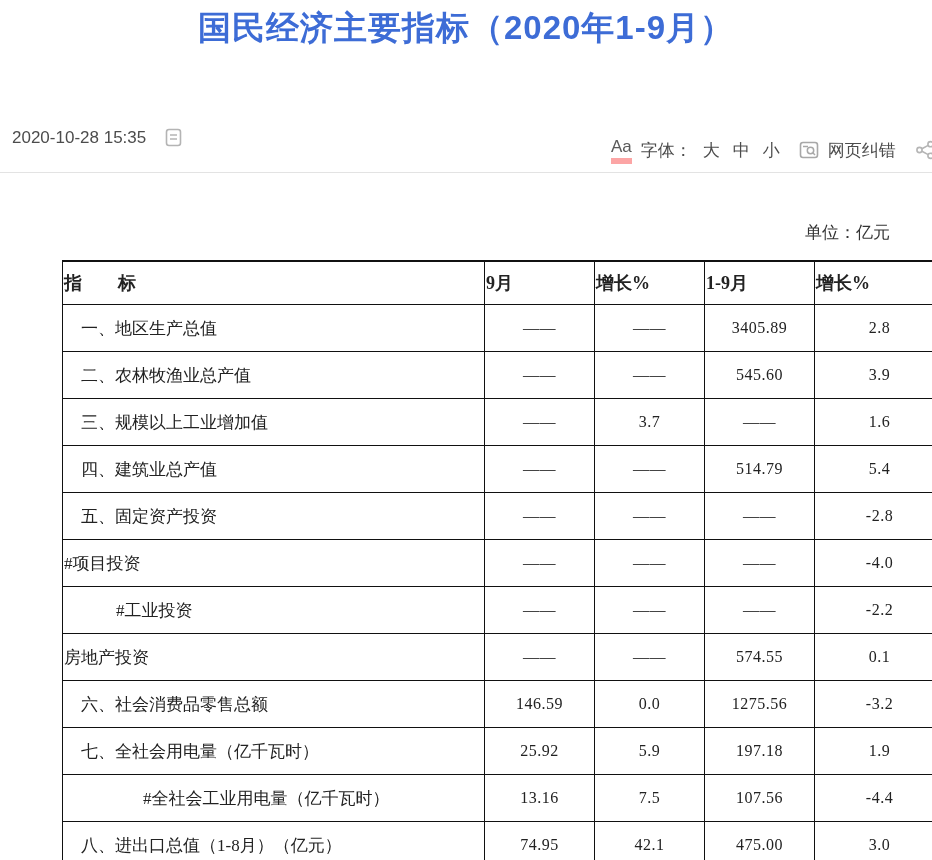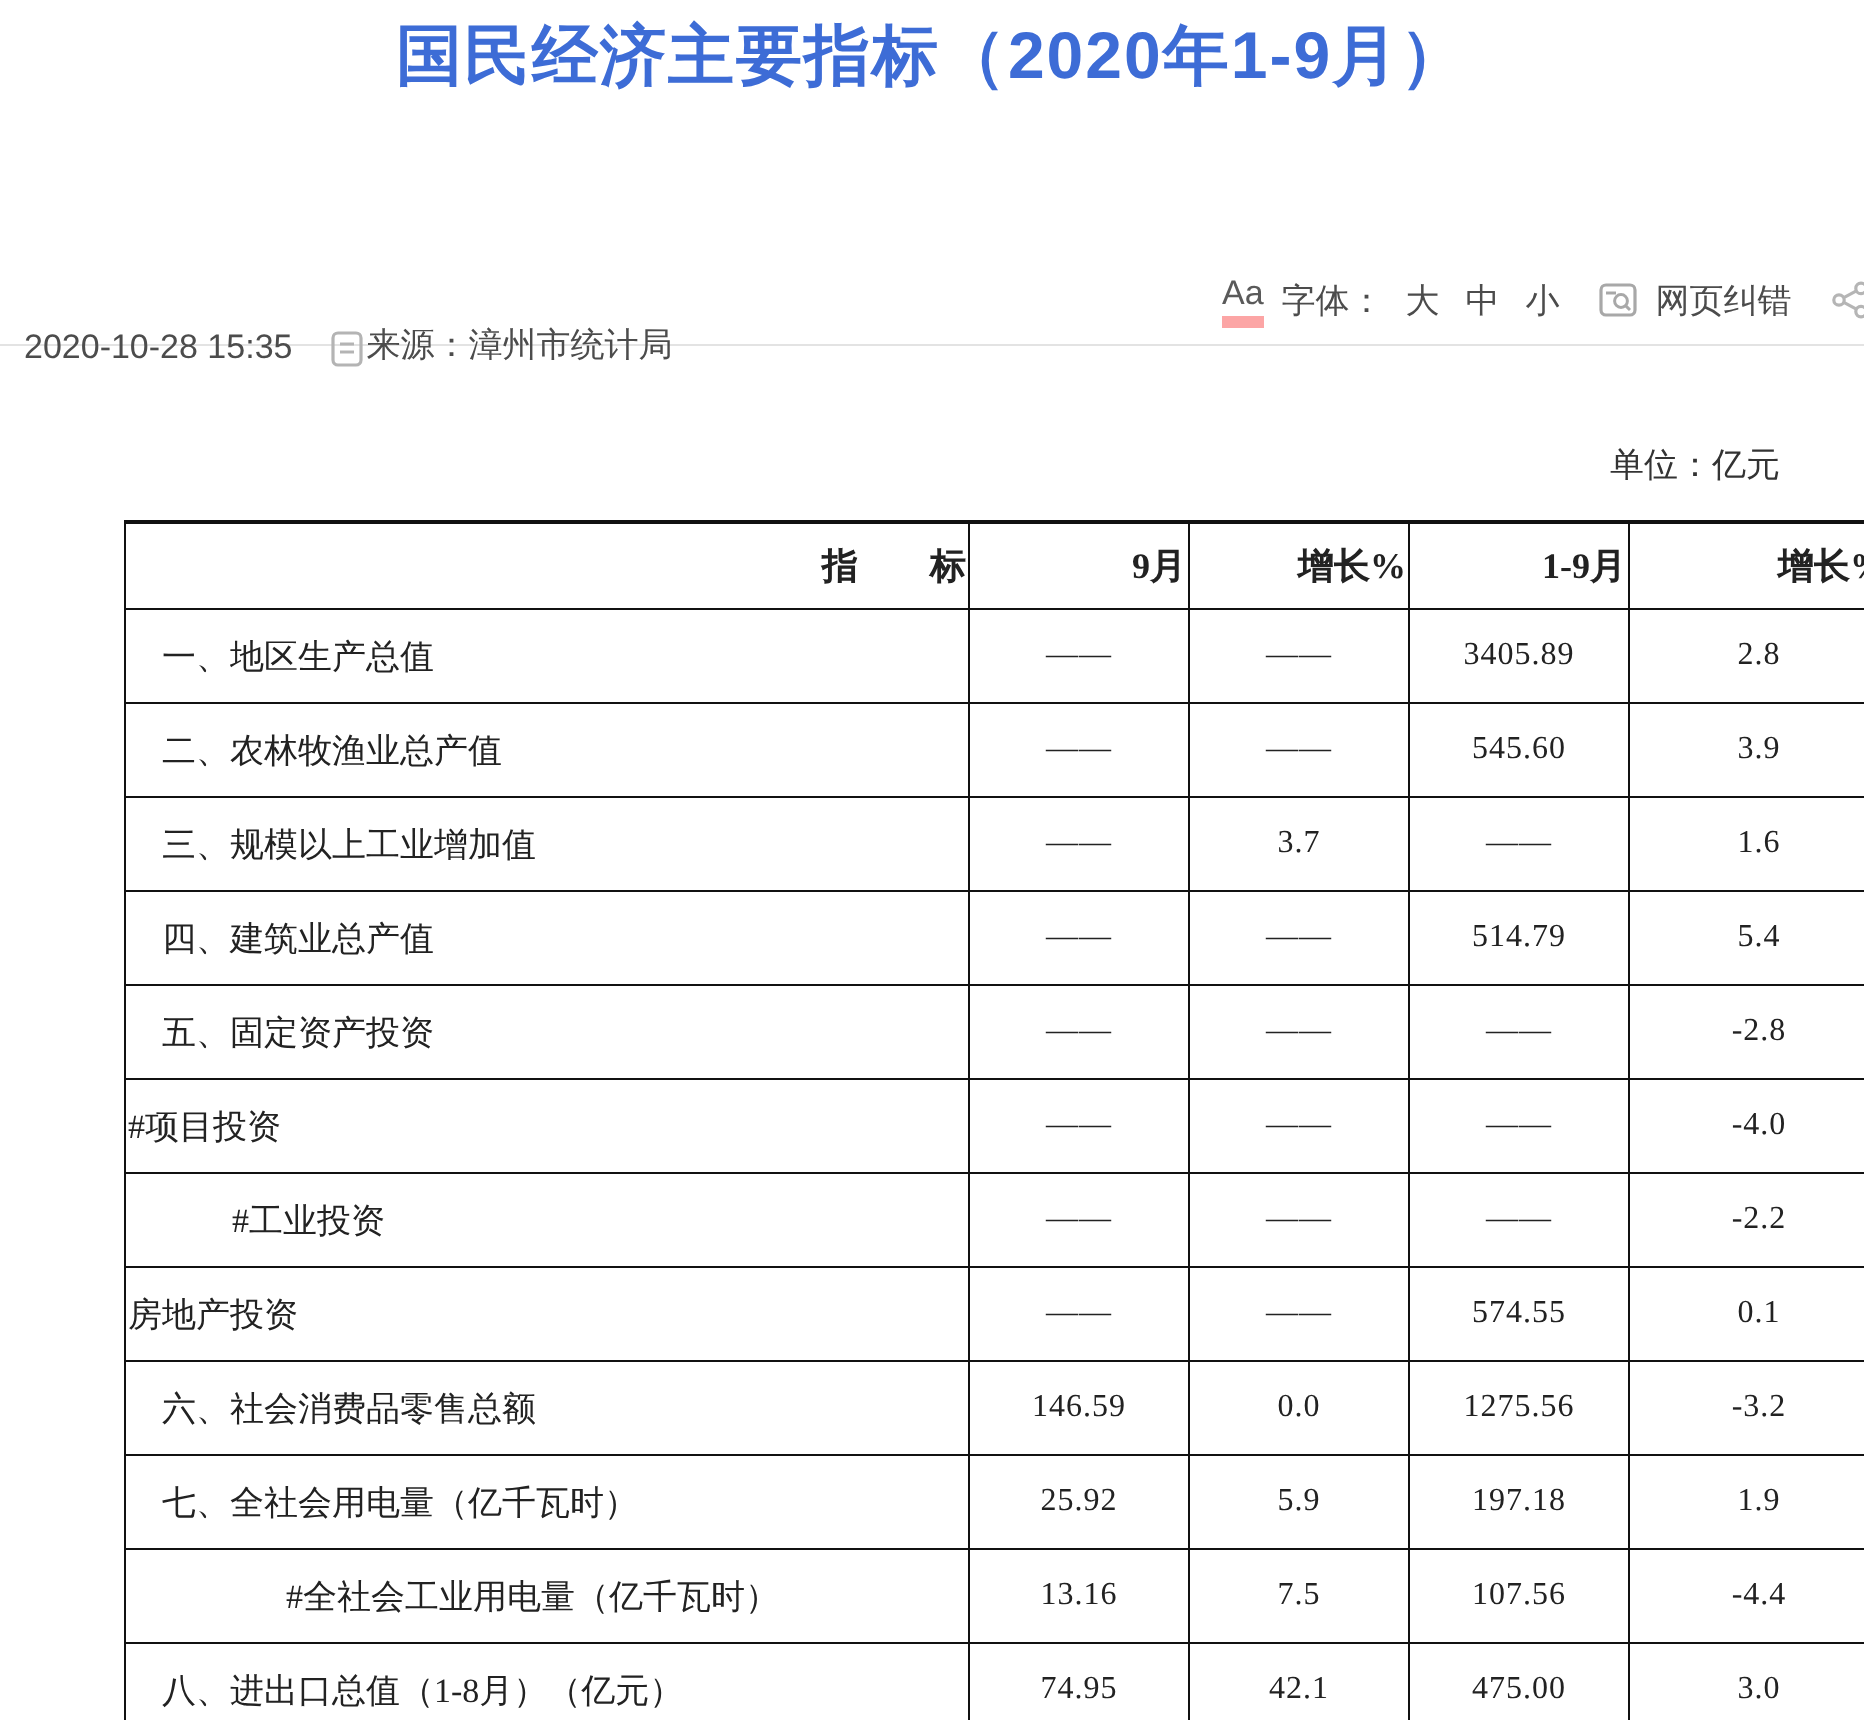--- a/index.html
+++ b/index.html
@@ -26,22 +26,22 @@
   
   .meta-bar {
     position: absolute;
     left: 0; top: 128px;
     width: 932px; height: 44px;
     border-bottom: 1px solid #e3e3e3;
     color: #4c4c4c;
     font-size: 17px;
   }
   .meta-left {
-    position: absolute; left: 12px; top: 12px;
-    height: 44px; display: flex; align-items: flex-end; gap: 1px;
+    position: absolute; left: 12px; top: 0;
+    height: 44px; display: flex; align-items: flex-start; gap: 1px;
     white-space: nowrap;
   }
   .meta-right {
     position: absolute; left: 586px; top: 0;
     height: 44px; display: flex; align-items: center; gap: 9px;
     white-space: nowrap;
   }
   .meta-datetime { margin-right: 18px; }
   .icon { display: inline-flex; align-items: center; }
   .aa-sample {
@@ -77,21 +77,21 @@
     border: 1px solid #111111;
     overflow: hidden;
   }
   .indicators-table col.c-label { width: 422px; }
   .indicators-table col.c-num   { width: 110px; }
   .indicators-table col.c-last  { width: 130px; }
   .indicators-table thead th {
     height: 40px;
     font-size: 18px;
     font-weight: bold;
-    text-align: right;
+    text-align: left;
     border-top-width: 2px;
   }
   .indicators-table tbody td { height: 44px; font-size: 17px; }
   .indicators-table td.label { text-align: left; }
   .indicators-table td.val   { text-align: center; font-size: 16px; letter-spacing: 0.5px; }
   .ind0 { padding-left: 18px; }
   .ind1 { padding-left: 80px; }
   .ind2 { }
   .ind3 { padding-left: 53px; }
 
@@ -107,21 +107,20 @@
 <div class="meta-bar">
   <div class="meta-left">
     <span class="meta-datetime">2020-10-28 15:35</span>
     <span class="icon">
       <svg width="17" height="19" viewBox="0 0 17 19">
         <rect x="1.5" y="1.5" width="14" height="16" rx="2.5" fill="none" stroke="#b4b4b4" stroke-width="1.6"></rect>
         <line x1="5" y1="7" x2="12" y2="7" stroke="#b4b4b4" stroke-width="1.5"></line>
         <line x1="5" y1="11" x2="12" y2="11" stroke="#b4b4b4" stroke-width="1.5"></line>
       </svg>
     </span>
-    <span>来源：漳州市统计局</span>
   </div>
 
   <div class="meta-right">
     <span class="aa-sample">Aa</span>
     <span>字体：</span>
     <span class="font-size-btn">大</span>
     <span class="font-size-btn">中</span>
     <span class="font-size-btn">小</span>
     <span class="icon" style="margin-left:8px;">
       <svg width="20" height="20" viewBox="0 0 20 20">

